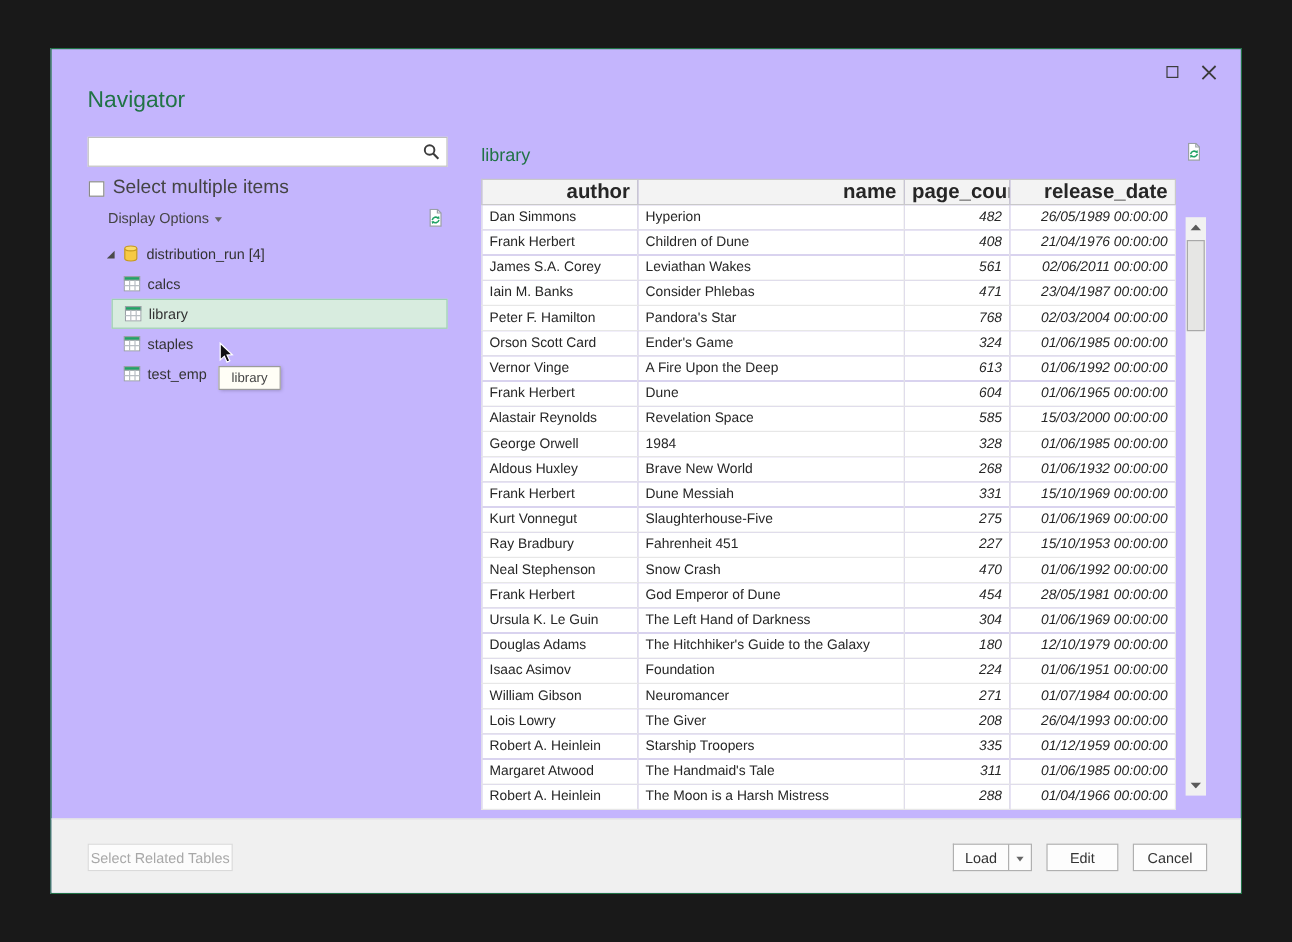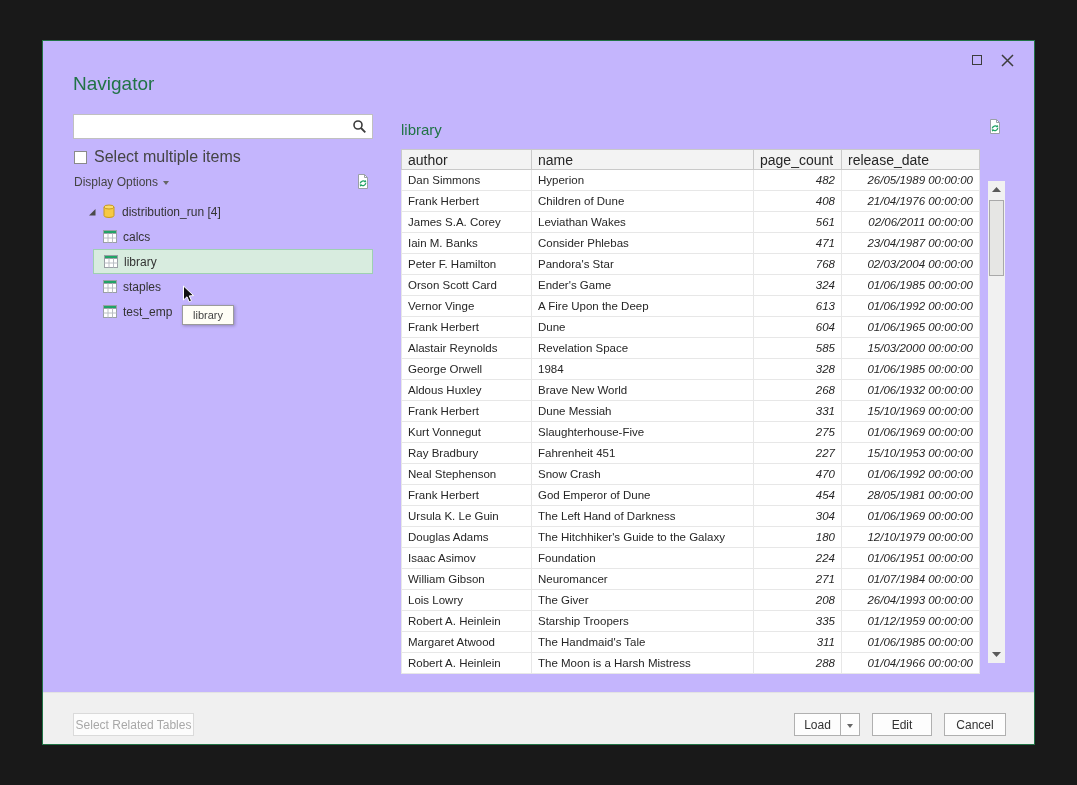--- a/index.html
+++ b/index.html
@@ -24,21 +24,21 @@
   
   .left-panel { position:absolute; left:30px; top:73px; width:300px; height:560px; }
   .searchbox { position:absolute; top:0; left:0; width:300px; height:25px; border:1px solid #c0c0c0; background:#fff; display:flex; align-items:center; }
   .search-input { flex:1; height:100%; border:none; outline:none; font-size:12px; padding:0 4px 0 7px; font-family:inherit; background:transparent; }
   .search-icon-wrap { width:26px; display:flex; justify-content:center; align-items:center; }
 
   .cb-row { position:absolute; top:34px; left:1px; display:flex; align-items:center; gap:7px; font-size:16px; color:#444; }
   .checkbox { width:13px; height:13px; border:1px solid #8a8a8a; background:#fff; display:inline-block; }
 
   .opt-row { position:absolute; top:60px; left:1px; width:299px; display:flex; align-items:center; font-size:12px; color:#444; }
-  .display-options { display:flex; align-items:center; gap:5px; }
+  .display-options { display:flex; align-items:center; gap:5px;margin-left:16px; }
   .caret-down { width:0; height:0; border-left:3.5px solid transparent; border-right:3.5px solid transparent; border-top:4px solid #666; margin-top:2px; display:inline-block; }
   .opt-refresh { margin-left:auto; margin-right:2px; display:flex; }
 
   .tree { position:absolute; top:85px; left:0; width:300px; }
   .tree-row { height:25px; display:flex; align-items:center; font-size:12px; color:#333; }
   .tree-row .tri { width:10px; margin-right:5px; display:flex; align-items:center; }
   .tree-row .ticon { margin-right:6px; display:flex; align-items:center; }
   .lvl0 { padding-left:6px; }
   .lvl1 { padding-left:14px; }
   .lvl2 { margin-left:20px; padding-left:10px; }
@@ -54,37 +54,37 @@
   
   .preview-title { position:absolute; left:358px; top:80px; font-size:15px; color:#217346; }
   .preview-refresh { position:absolute; left:944px; top:78px; display:flex; }
 
   .preview-table {
     position:absolute; left:358px; top:108px; width:578px;
     border-collapse:collapse; table-layout:fixed; font-size:11.5px; color:#262626;
   }
   .preview-table th {
     height:20px; background:#f3f3f3; border:1px solid #c9c9c9;
-    font-weight:normal; text-align:left; padding:0 6px; font-size:14px;
+    font-weight:bold; text-align:right; padding:0 6px; font-size:17px;
     white-space:nowrap; overflow:hidden;
   }
   .preview-table td {
     height:21px; border:1px solid #e7e7e7;
     padding:0 6px; white-space:nowrap; overflow:hidden; background:#fff;
   }
   .preview-table td.num { text-align:right; font-style:italic; }
 
   
   .scrollbar { position:absolute; left:945px; top:140px; width:17px; height:482px; background:#f1f1f1; }
   .sb-btn { position:absolute; left:0; width:17px; height:17px; display:flex; align-items:center; justify-content:center; }
   .sb-up { top:0; } .sb-down { bottom:0; }
   .sb-thumb { position:absolute; left:1px; top:19px; width:15px; height:76px; background:#e6e6e4; border:1px solid #a9a9a9; }
 
   
-  .footer { position:absolute; left:0; bottom:0; width:100%; height:52px; background:#f0f0f0; border-top:1px solid #e3e3e3; }
+  .footer { position:absolute; left:0; bottom:0; width:100%; height:62px; background:#f0f0f0; border-top:1px solid #e3e3e3; }
   .btn {
     height:23px; background:#fdfdfd; border:1px solid #b0b0b0;
     font-size:12px; color:#333; font-family:inherit; text-align:center;
   }
   .select-related { position:absolute; left:30px; top:20px; width:121px; color:#a8a8a8; border-color:#dadada; background:#fcfcfc; }
   .footer-right { position:absolute; right:28px; top:20px; display:flex; gap:12px;padding-left:30px; }
   .split { display:flex; }
   .load-main { width:46px; border-right:none; }
   .load-caret { width:20px; display:flex; align-items:center; justify-content:center; }
   .edit-btn { width:60px; }

